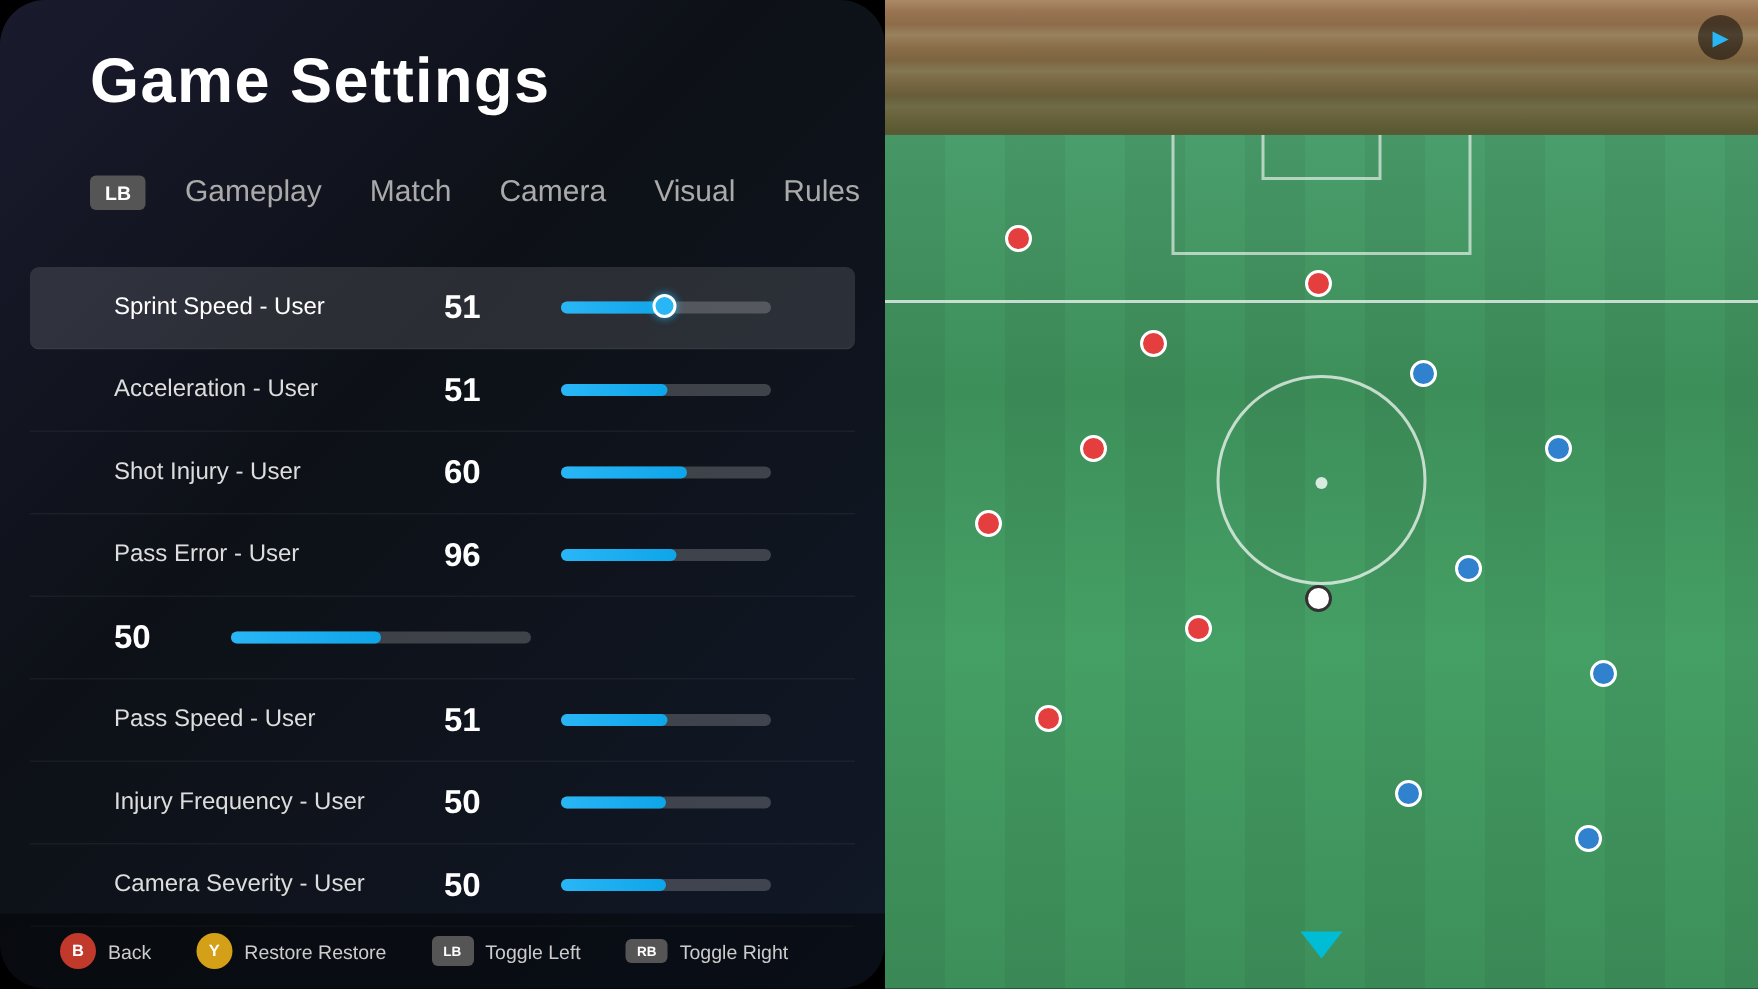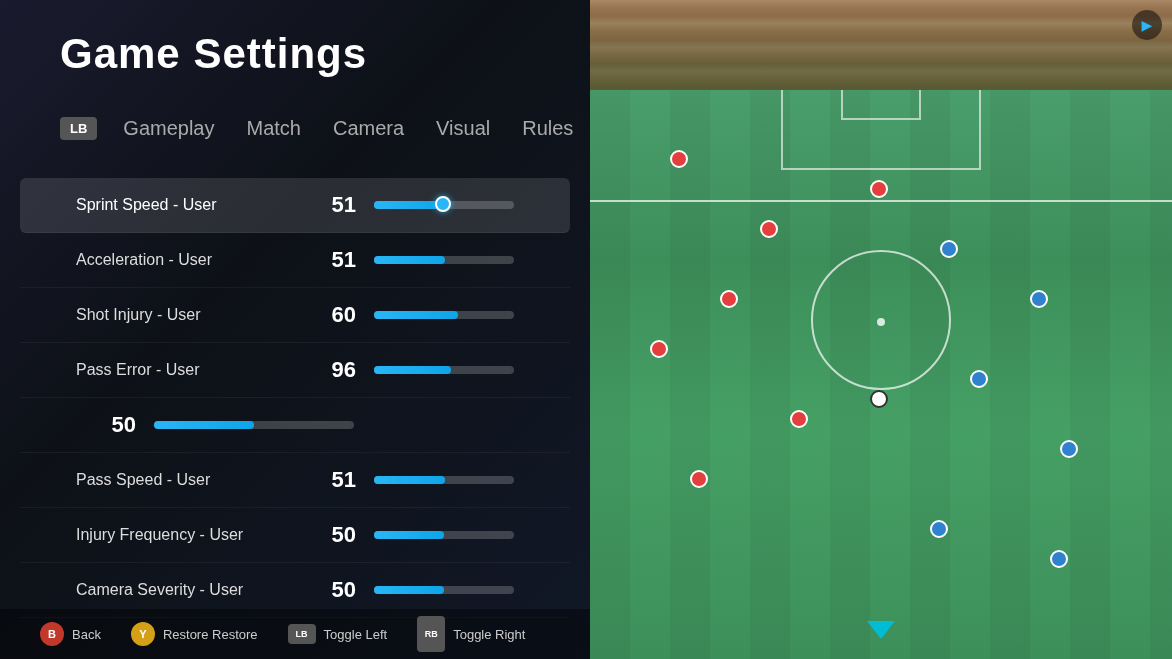--- a/index.html
+++ b/index.html
@@ -12,20 +12,21 @@
       display: flex;
     }
 
     
     .left-panel {
       width: 590px;
       height: 659px;
       background: linear-gradient(135deg, #1a1a2e 0%, #0d1117 40%, #111827 100%);
       position: relative;
       flex-shrink: 0;
+      border-radius: 30px;
     }
 
     
     .right-panel {
       width: 582px;
       height: 659px;
       background: linear-gradient(180deg, #87CEEB 0%, #6db8e8 8%, #4a9e6b 20%, #3d8f5a 100%);
       position: relative;
       overflow: hidden;
       flex-shrink: 0;
@@ -184,21 +185,20 @@
     .setting-row.selected .setting-name {
       color: #fff;
       font-weight: 500;
     }
 
     .setting-value {
       color: #fff;
       font-size: 22px;
       font-weight: bold;
       flex: 0 0 60px;
-      text-align: right;
       margin-right: 18px;
     }
 
     .slider-track {
       flex: 1;
       height: 8px;
       background: rgba(255,255,255,0.2);
       border-radius: 4px;
       position: relative;
       max-width: 200px;
@@ -253,21 +253,21 @@
       align-items: center;
       justify-content: center;
       font-size: 11px;
       font-weight: bold;
       color: #fff;
     }
 
     .btn-b { background: #c0392b; }
     .btn-y { background: #d4a017; }
     .btn-lb { background: #555; font-size: 9px; border-radius: 4px; width: 28px; height: 20px; }
-    .btn-rb { background: #555; font-size: 9px; border-radius: 4px; width: 28px; height: 36px; }
+    .btn-rb { background: #555; font-size: 9px; border-radius: 4px; width: 28px; height: 16px; }
 
     
     .score-icon {
       position: absolute;
       top: 10px;
       right: 10px;
       width: 30px;
       height: 30px;
       background: rgba(0,0,0,0.5);
       border-radius: 50%;

